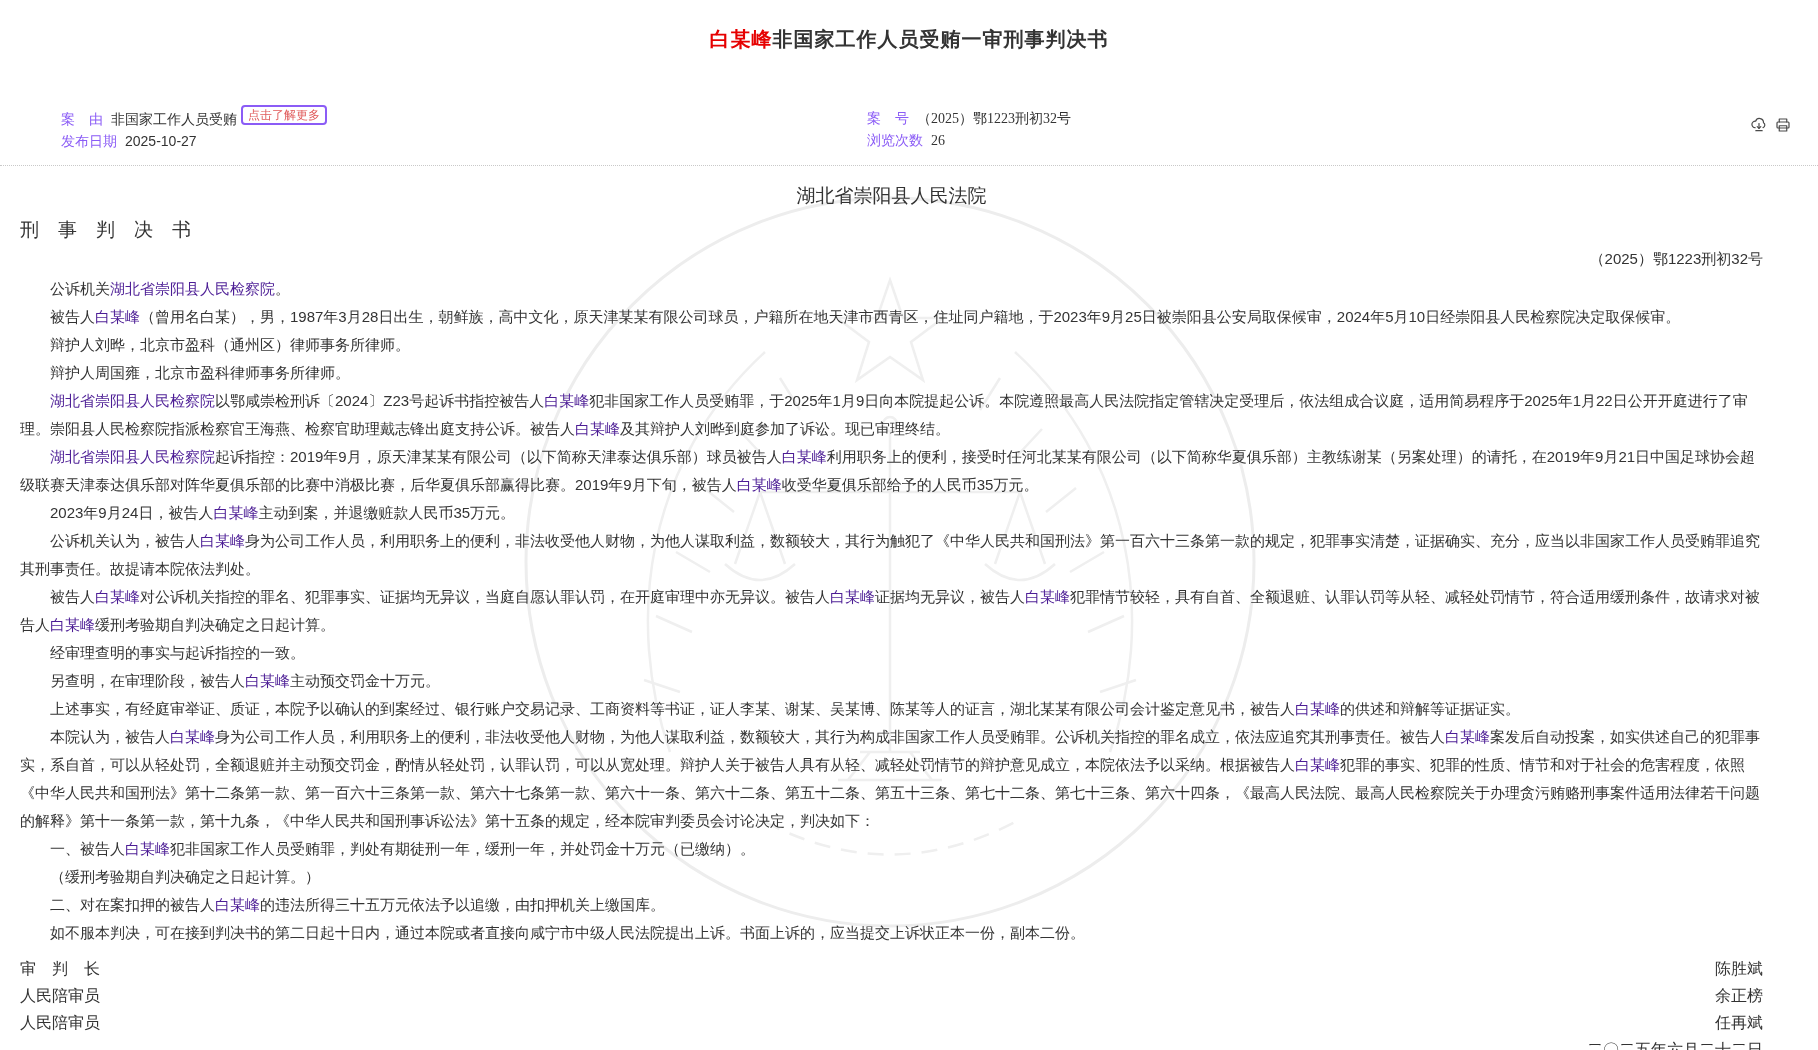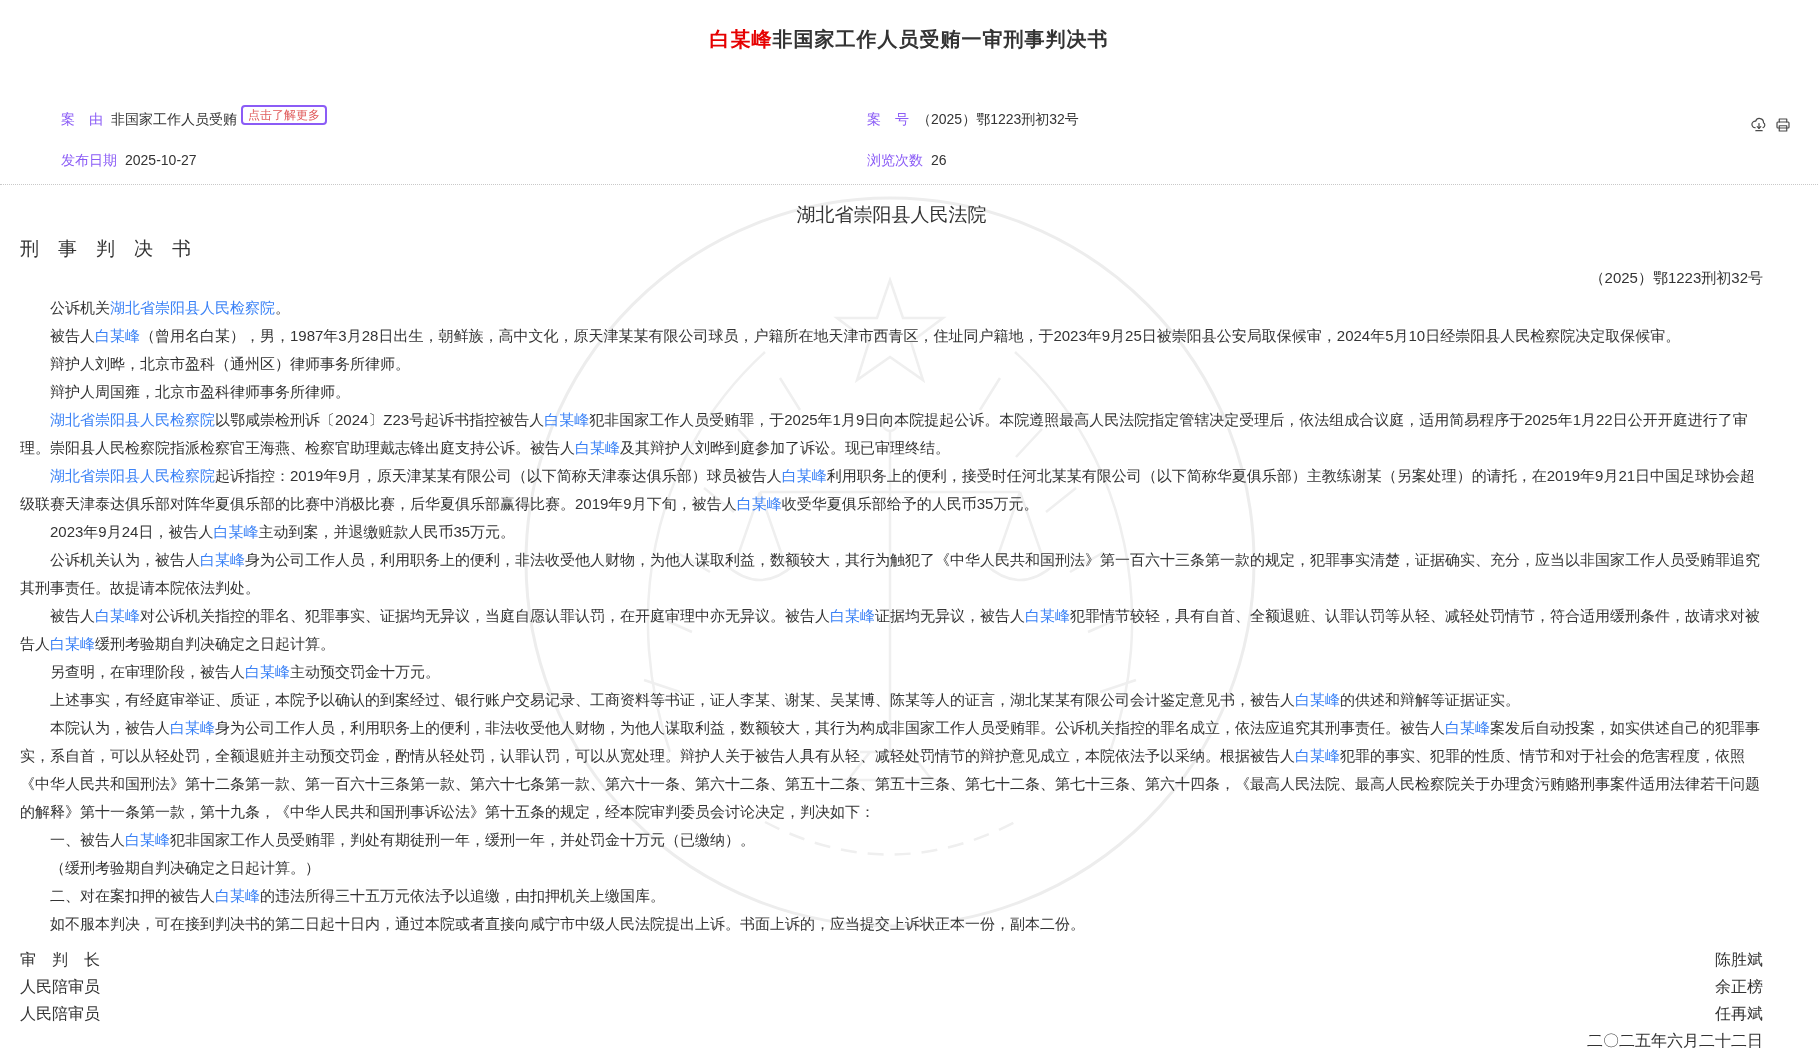--- a/index.html
+++ b/index.html
@@ -23,23 +23,23 @@
     padding-top: 26px;
     text-align: center;
     font-size: 20px; font-weight: bold; color: #333;
     letter-spacing: 1px;
   }
   .red { color: #e60000; }
 
   
   .meta { margin: 56px 58px 0 20px; position: relative; }
   .meta-row { display: flex; line-height: 20px; font-size: 14px; }
-  .meta-row + .meta-row { margin-top: 20px; }
+  .meta-row + .meta-row { margin-top: 1px; }
   .meta-col-l { width: 847px; padding-left: 41px; }
-  .meta-col-r { flex: 1; }
+  .meta-col-r { flex: 1; font-family: Liberation Serif, serif; }
   .mlabel { color: #8b5cf6; margin-right: 8px; white-space: pre; }
   .mvalue { color: #333; }
   .badge {
     display: inline-block;
     border: 2px solid #8b5cf6; color: #e05b5b;
     border-radius: 4px; background: #fff;
     font-size: 12px; line-height: 16px; padding: 0 5px;
     margin-left: 4px; position: relative; top: -5px;
     cursor: pointer; white-space: nowrap;
   }
@@ -66,21 +66,21 @@
   }
   .doc-caseno {
     margin-top: 7px; text-align: right;
     font-size: 15px; color: #333;
   }
   .paras { margin-top: 6px; }
   .para {
     font-size: 15px; line-height: 28px; color: #333;
     text-indent: 2em; word-break: break-all;
   }
-  .para .red { color: #3b82f6; }
+  .para .red { color: #4c1d95; }
 
   
   .sigs { margin-top: 8px; font-size: 16px; color: #333; }
   .sig-row {
     display: flex; justify-content: space-between;
     line-height: 27px; white-space: pre;
   }
   .sig-name { margin-left: 28px; }
   .sig-date { text-align: right; line-height: 27px; white-space: pre; }
 </style>
@@ -159,20 +159,21 @@
       <div class="paras">
           <p class="para"><span>公诉机关</span><span class="red">湖北省崇阳县人民检察院</span><span>。</span></p>
           <p class="para"><span>被告人</span><span class="red">白某峰</span><span>（曾用名白某），男，1987年3月28日出生，朝鲜族，高中文化，原天津某某有限公司球员，户籍所在地天津市西青区，住址同户籍地，于2023年9月25日被崇阳县公安局取保候审，2024年5月10日经崇阳县人民检察院决定取保候审。</span></p>
           <p class="para"><span>辩护人刘晔，北京市盈科（通州区）律师事务所律师。</span></p>
           <p class="para"><span>辩护人周国雍，北京市盈科律师事务所律师。</span></p>
           <p class="para"><span class="red">湖北省崇阳县人民检察院</span><span>以鄂咸崇检刑诉〔2024〕Z23号起诉书指控被告人</span><span class="red">白某峰</span><span>犯非国家工作人员受贿罪，于2025年1月9日向本院提起公诉。本院遵照最高人民法院指定管辖决定受理后，依法组成合议庭，适用简易程序于2025年1月22日公开开庭进行了审理。崇阳县人民检察院指派检察官王海燕、检察官助理戴志锋出庭支持公诉。被告人</span><span class="red">白某峰</span><span>及其辩护人刘晔到庭参加了诉讼。现已审理终结。</span></p>
           <p class="para"><span class="red">湖北省崇阳县人民检察院</span><span>起诉指控：2019年9月，原天津某某有限公司（以下简称天津泰达俱乐部）球员被告人</span><span class="red">白某峰</span><span>利用职务上的便利，接受时任河北某某有限公司（以下简称华夏俱乐部）主教练谢某（另案处理）的请托，在2019年9月21日中国足球协会超级联赛天津泰达俱乐部对阵华夏俱乐部的比赛中消极比赛，后华夏俱乐部赢得比赛。2019年9月下旬，被告人</span><span class="red">白某峰</span><span>收受华夏俱乐部给予的人民币35万元。</span></p>
           <p class="para"><span>2023年9月24日，被告人</span><span class="red">白某峰</span><span>主动到案，并退缴赃款人民币35万元。</span></p>
           <p class="para"><span>公诉机关认为，被告人</span><span class="red">白某峰</span><span>身为公司工作人员，利用职务上的便利，非法收受他人财物，为他人谋取利益，数额较大，其行为触犯了《中华人民共和国刑法》第一百六十三条第一款的规定，犯罪事实清楚，证据确实、充分，应当以非国家工作人员受贿罪追究其刑事责任。故提请本院依法判处。</span></p>
           <p class="para"><span>被告人</span><span class="red">白某峰</span><span>对公诉机关指控的罪名、犯罪事实、证据均无异议，当庭自愿认罪认罚，在开庭审理中亦无异议。被告人</span><span class="red">白某峰</span><span>证据均无异议，被告人</span><span class="red">白某峰</span><span>犯罪情节较轻，具有自首、全额退赃、认罪认罚等从轻、减轻处罚情节，符合适用缓刑条件，故请求对被告人</span><span class="red">白某峰</span><span>缓刑考验期自判决确定之日起计算。</span></p>
+          <p class="para"><span>经审理查明的事实与起诉指控的一致。</span></p>
           <p class="para"><span>另查明，在审理阶段，被告人</span><span class="red">白某峰</span><span>主动预交罚金十万元。</span></p>
           <p class="para"><span>上述事实，有经庭审举证、质证，本院予以确认的到案经过、银行账户交易记录、工商资料等书证，证人李某、谢某、吴某博、陈某等人的证言，湖北某某有限公司会计鉴定意见书，被告人</span><span class="red">白某峰</span><span>的供述和辩解等证据证实。</span></p>
           <p class="para"><span>本院认为，被告人</span><span class="red">白某峰</span><span>身为公司工作人员，利用职务上的便利，非法收受他人财物，为他人谋取利益，数额较大，其行为构成非国家工作人员受贿罪。公诉机关指控的罪名成立，依法应追究其刑事责任。被告人</span><span class="red">白某峰</span><span>案发后自动投案，如实供述自己的犯罪事实，系自首，可以从轻处罚，全额退赃并主动预交罚金，酌情从轻处罚，认罪认罚，可以从宽处理。辩护人关于被告人具有从轻、减轻处罚情节的辩护意见成立，本院依法予以采纳。根据被告人</span><span class="red">白某峰</span><span>犯罪的事实、犯罪的性质、情节和对于社会的危害程度，依照《中华人民共和国刑法》第十二条第一款、第一百六十三条第一款、第六十七条第一款、第六十一条、第六十二条、第五十二条、第五十三条、第七十二条、第七十三条、第六十四条，《最高人民法院、最高人民检察院关于办理贪污贿赂刑事案件适用法律若干问题的解释》第十一条第一款，第十九条，《中华人民共和国刑事诉讼法》第十五条的规定，经本院审判委员会讨论决定，判决如下：</span></p>
           <p class="para"><span>一、被告人</span><span class="red">白某峰</span><span>犯非国家工作人员受贿罪，判处有期徒刑一年，缓刑一年，并处罚金十万元（已缴纳）。</span></p>
           <p class="para"><span>（缓刑考验期自判决确定之日起计算。）</span></p>
           <p class="para"><span>二、对在案扣押的被告人</span><span class="red">白某峰</span><span>的违法所得三十五万元依法予以追缴，由扣押机关上缴国库。</span></p>
           <p class="para"><span>如不服本判决，可在接到判决书的第二日起十日内，通过本院或者直接向咸宁市中级人民法院提出上诉。书面上诉的，应当提交上诉状正本一份，副本二份。</span></p>
         </div>
       <div class="sigs">
           <div class="sig-row"><span>审　判　长</span><span class="sig-name">陈胜斌</span></div>

